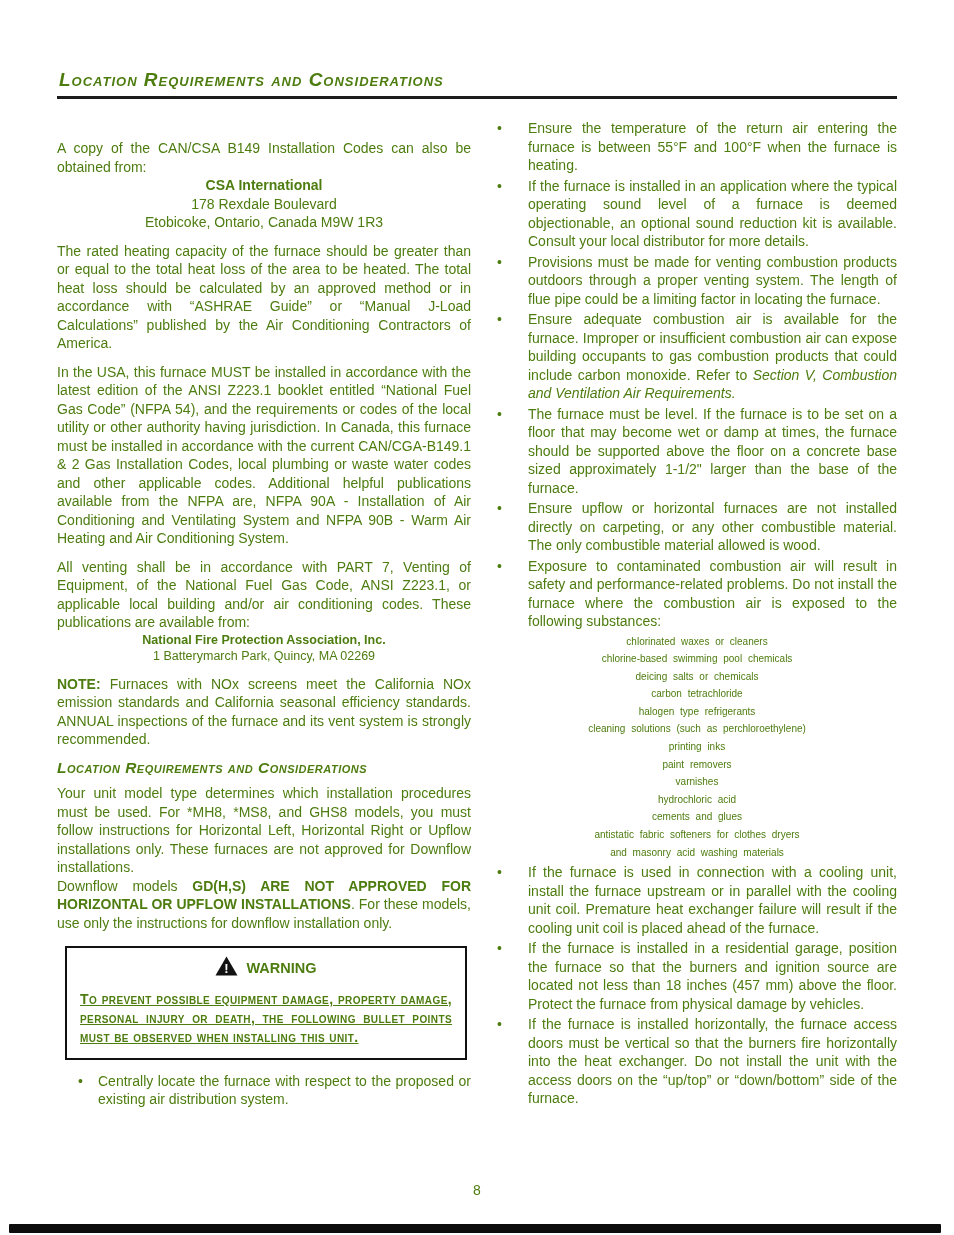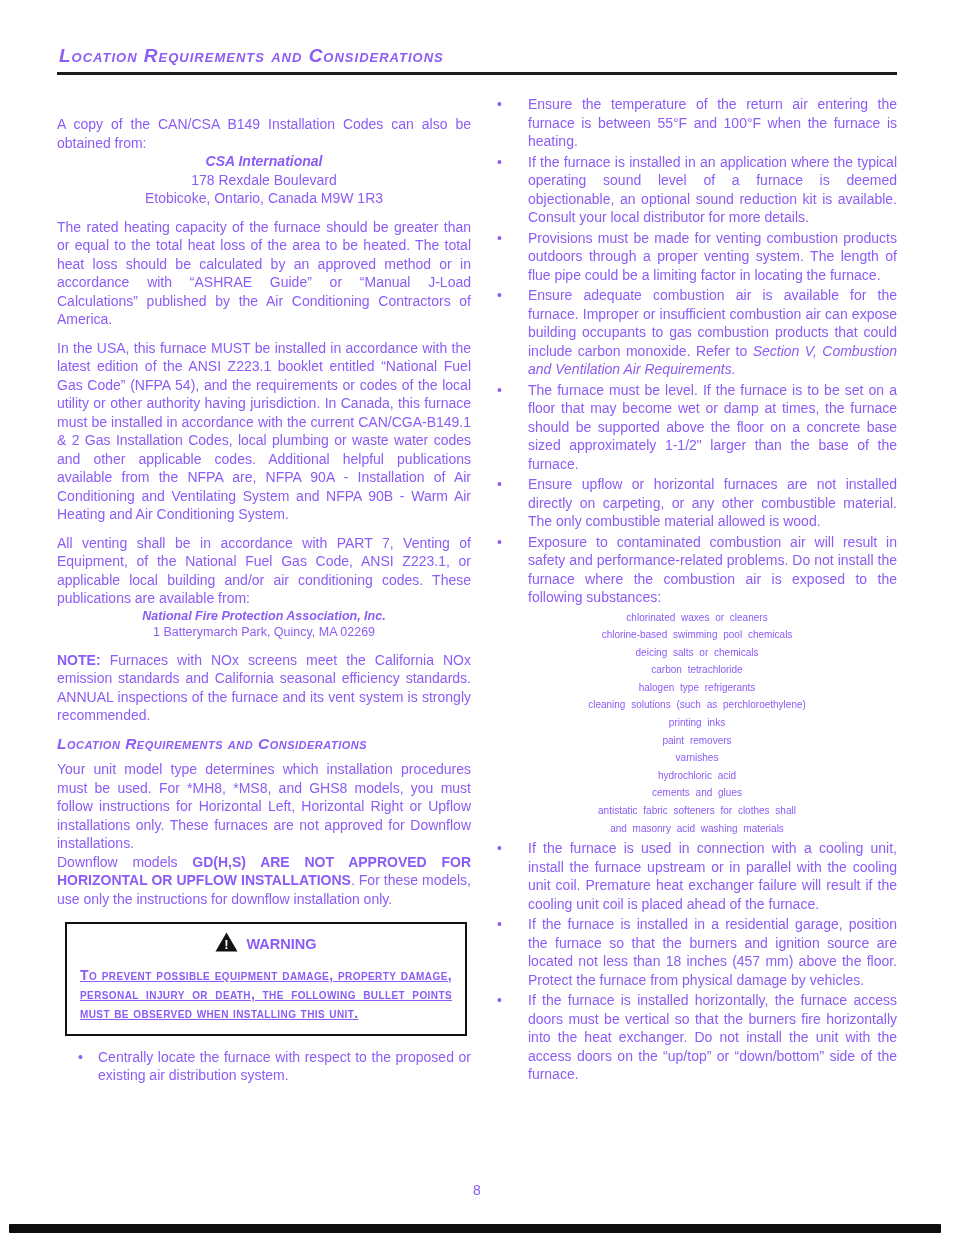--- a/index.html
+++ b/index.html
@@ -1,37 +1,37 @@
 <!DOCTYPE html>
 <html><head>
 <meta charset="utf-8">
 <style>
   * { box-sizing: border-box; }
   html,body { margin:0; padding:0; background:#ffffff; }
   .page {
     position:relative; width:954px; height:1235px; overflow:hidden;
-    background:#ffffff; color:#8b5cf6;
+    background:#ffffff; color:#4d7c0f;
     font-family:"Liberation Sans","DejaVu Sans",sans-serif;
     font-size:14px; line-height:18.5px;
-    padding:44px 57px 0 57px;
+    padding:68px 57px 0 57px;
   }
   .doc-title {
     margin:0 0 5px 2px;
     font-size:19px; line-height:23px; font-weight:bold; font-style:italic;
     font-variant:small-caps; letter-spacing:1px;
   }
   .rule { border:none; border-top:3px solid #1c1c1c; margin:0 0 20px 0; }
   .cols { display:flex; gap:26px; align-items:flex-start; }
   .col-left  { width:414px; flex:none;margin-top:20px; }
   .col-right { width:400px; flex:none; }
 
   p.para { margin:0 0 10px 0; text-align:justify; }
   p.para.nogap { margin-bottom:0; }
   .center-block { text-align:center; margin:0 0 10px 0; }
-  .center-block .bold { font-weight:bold;font-style:italic; }
+  .center-block .bold { font-weight:bold; }
   .center-block.small { font-size:12.5px; line-height:16.5px; }
 
   .subhead {
     margin:4px 0 7px 0;
     font-size:15.5px; font-weight:bold; font-style:italic;
     font-variant:small-caps; letter-spacing:.5px;
   }
 
   .bullet { display:flex; margin:0 0 2px 0; }
   .bullet .dot { flex:none; width:31px; }
@@ -158,21 +158,21 @@
           <div>chlorine-based swimming pool chemicals</div>
           <div>deicing salts or chemicals</div>
           <div>carbon tetrachloride</div>
           <div>halogen type refrigerants</div>
           <div>cleaning solutions (such as perchloroethylene)</div>
           <div>printing inks</div>
           <div>paint removers</div>
           <div>varnishes</div>
           <div>hydrochloric acid</div>
           <div>cements and glues</div>
-          <div>antistatic fabric softeners for clothes shall</div>
+          <div>antistatic fabric softeners for clothes dryers</div>
           <div>and masonry acid washing materials</div>
         </div>
 
       <div class="bullet">
         <span class="dot">•</span>
         <div class="txt">If the furnace is used in connection with a cooling unit, install the furnace upstream or in parallel with the cooling unit coil.  Premature heat exchanger failure will result if the cooling unit coil is placed ahead of the furnace.</div>
       </div>
 
       <div class="bullet">
         <span class="dot">•</span>

